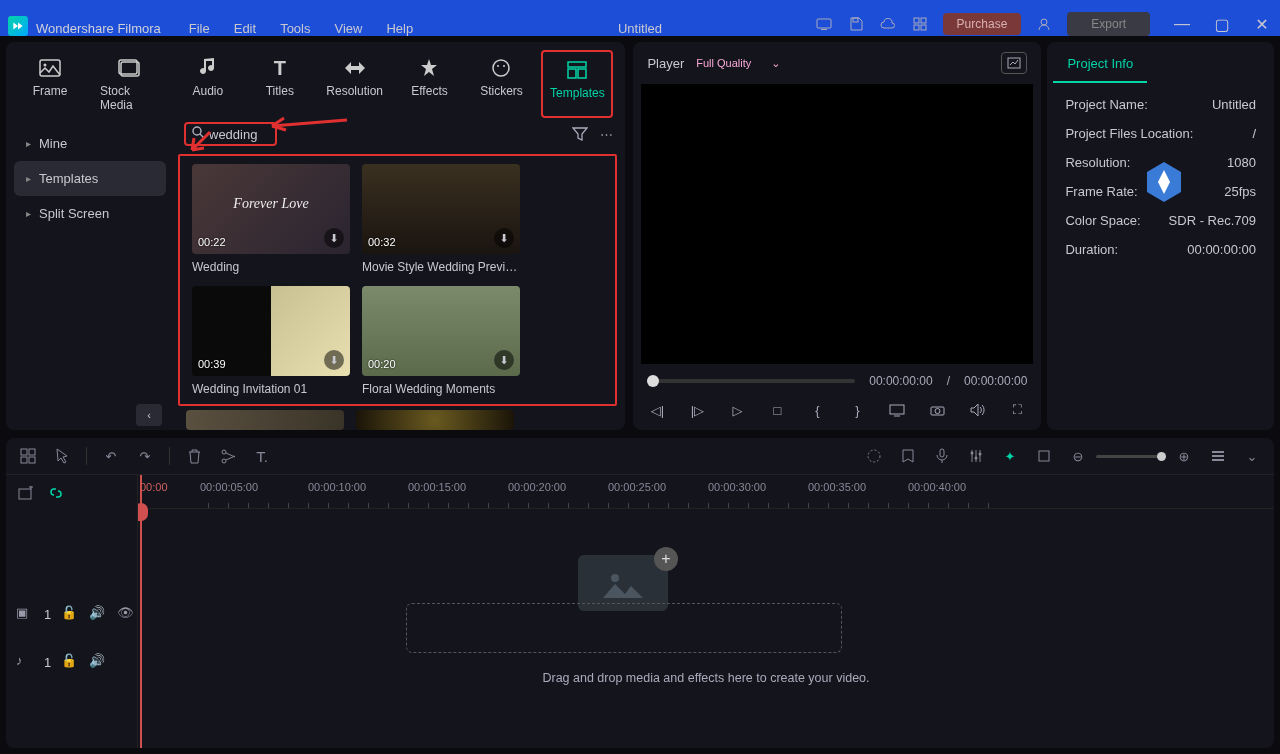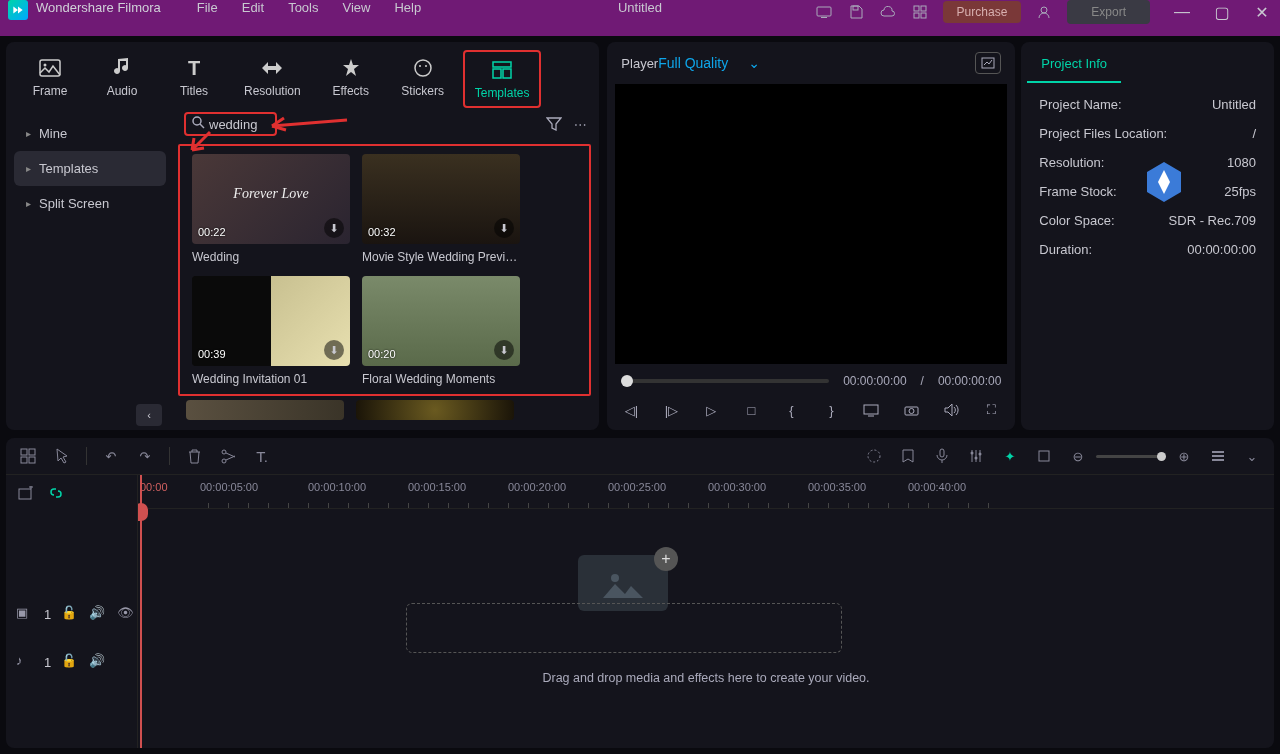--- a/index.html
+++ b/index.html
@@ -1,21 +1,21 @@
 <!DOCTYPE html>
 <html><head>
 <meta charset="utf-8">
 <style>
 *{margin:0;padding:0;box-sizing:border-box;font-family:"Segoe UI",Arial,sans-serif;user-select:none}
 body{width:1280px;height:754px;background:#0a0a0f;color:#c8c8d0;overflow:hidden;font-size:13px}
-.titlebar{height:36px;display:flex;align-items:flex-start;background:#701a75;padding:0 8px}
+.titlebar{height:36px;display:flex;align-items:flex-end;background:#1d4ed8;padding:0 8px}
 .logo{width:20px;height:20px;background:linear-gradient(135deg,#00d4a8,#00a8ff);border-radius:3px;margin-right:8px;display:flex;align-items:center;justify-content:center}
 .logo svg{width:14px;height:14px}
 .app-name{font-size:13px;color:#d0d0d8;font-weight:500}
-.menus{display:flex;margin-left:36px;gap:24px}
+.menus{display:flex;margin-left:28px;gap:24px}
 .menus span{font-size:13px;color:#c8c8d0;cursor:pointer}
 .doc-title{position:absolute;left:50%;transform:translateX(-50%);font-size:13px}
 .title-right{margin-left:auto;display:flex;align-items:center;gap:14px}
 .ticon{width:18px;height:18px;display:flex;align-items:center;justify-content:center;cursor:pointer;color:#aab}
 .purchase-btn{background:#7a3838;color:#d8b0b0;padding:4px 14px;border-radius:4px;font-size:12px;cursor:pointer}
 .export-btn{background:#3a3a44;color:#888;padding:5px 24px;border-radius:4px;font-size:12px}
 .win-ctrl{display:flex;gap:20px;margin-left:8px}
 .win-ctrl span{font-size:16px;cursor:pointer;width:20px;text-align:center}
 
 .main{display:flex;height:394px}
@@ -44,22 +44,22 @@
 .card{width:158px;cursor:pointer}
 .thumb{width:158px;height:90px;background:#222;border-radius:4px;position:relative;overflow:hidden}
 .dur{position:absolute;left:6px;bottom:6px;font-size:11px;color:#fff;text-shadow:0 0 2px #000}
 .dl{position:absolute;right:6px;bottom:6px;width:20px;height:20px;background:rgba(0,0,0,.5);border-radius:50%;display:flex;align-items:center;justify-content:center;font-size:11px}
 .card-title{font-size:12px;margin-top:6px;color:#c8c8d0;white-space:nowrap;overflow:hidden;text-overflow:ellipsis}
 .extra-row{display:flex;gap:12px;padding:0 12px}
 .extra-thumb{width:158px;height:20px;background:#333;border-radius:4px;overflow:hidden}
 .collapse-handle{position:absolute;left:136px;top:404px;width:26px;height:22px;background:#2a2a34;border-radius:4px;display:flex;align-items:center;justify-content:center;cursor:pointer;font-size:11px}
 
 .player{flex:1;margin:6px 6px 0 8px;background:#14141c;border-radius:8px;display:flex;flex-direction:column}
-.player-head{display:flex;align-items:center;padding:10px 14px;gap:0}
-.player-head select,.quality{background:transparent;border:none;color:#0ea5e9;font-size:14px}
+.player-head{display:flex;align-items:center;padding:10px 14px;gap:12px}
+.player-head select,.quality{background:transparent;border:none;color:#f9a8d4;font-size:11px}
 .quality{display:flex;align-items:center;gap:20px;cursor:pointer}
 .snap-btn{margin-left:auto;width:26px;height:22px;border:1px solid #555;border-radius:4px;display:flex;align-items:center;justify-content:center;cursor:pointer}
 .viewport{flex:1;background:#000;margin:0 8px}
 .pctrl{padding:10px 14px}
 .seek{display:flex;align-items:center;gap:14px}
 .seek-bar{flex:1;height:4px;background:#333;border-radius:2px;position:relative}
 .seek-bar::before{content:"";position:absolute;left:0;top:-4px;width:12px;height:12px;background:#ddd;border-radius:50%}
 .tc{font-size:12px;color:#aab}
 .pbtns{display:flex;align-items:center;gap:20px;margin-top:12px;justify-content:flex-start}
 .pbtns .ic{width:20px;height:20px;display:flex;align-items:center;justify-content:center;cursor:pointer;color:#aab}
@@ -179,20 +179,29 @@
             <svg width="22" height="18" viewBox="0 0 22 18">
               <rect x="1" y="1" width="20" height="16" rx="2" fill="none" stroke="#ccc" stroke-width="1.5"></rect>
               <circle cx="6" cy="6" r="1.5" fill="#ccc"></circle>
               <path d="M1 14l5-5 4 4 4-6 7 9" fill="none" stroke="#ccc" stroke-width="1.5"></path>
             </svg>
           </span>
           <span class="tl">Frame</span>
         </div>
       <div class="tab">
           <span class="ti">
+            <svg width="22" height="18" viewBox="0 0 22 18">
+              <rect x="3" y="3" width="18" height="14" rx="2" fill="none" stroke="#ccc" stroke-width="1.5"></rect>
+              <rect x="1" y="1" width="18" height="14" rx="2" fill="none" stroke="#ccc" stroke-width="1.5"></rect>
+            </svg>
+          </span>
+          <span class="tl">Stock Media</span>
+        </div>
+      <div class="tab">
+          <span class="ti">
             <svg width="18" height="20" viewBox="0 0 18 20">
               <path d="M7 3v10a3 3 0 11-2-2.8V1l10-1v10a3 3 0 11-2-2.8V3z" fill="#ccc"></path>
             </svg>
           </span>
           <span class="tl">Audio</span>
         </div>
       <div class="tab">
           <span class="ti" style="font-size:20px;font-weight:bold;color:#ccc">T</span>
           <span class="tl">Titles</span>
         </div>
@@ -368,21 +377,21 @@
         </div>
       <div class="info-row">
           <span class="k">Project Files Location:</span>
           <span class="v">/</span>
         </div>
       <div class="info-row">
           <span class="k">Resolution:</span>
           <span class="v">1080</span>
         </div>
       <div class="info-row">
-          <span class="k">Frame Stock:</span>
+          <span class="k">Frame Rate:</span>
           <span class="v">25fps</span>
         </div>
       <div class="info-row">
           <span class="k">Color Space:</span>
           <span class="v">SDR - Rec.709</span>
         </div>
       <div class="info-row">
           <span class="k">Duration:</span>
           <span class="v">00:00:00:00</span>
         </div>

